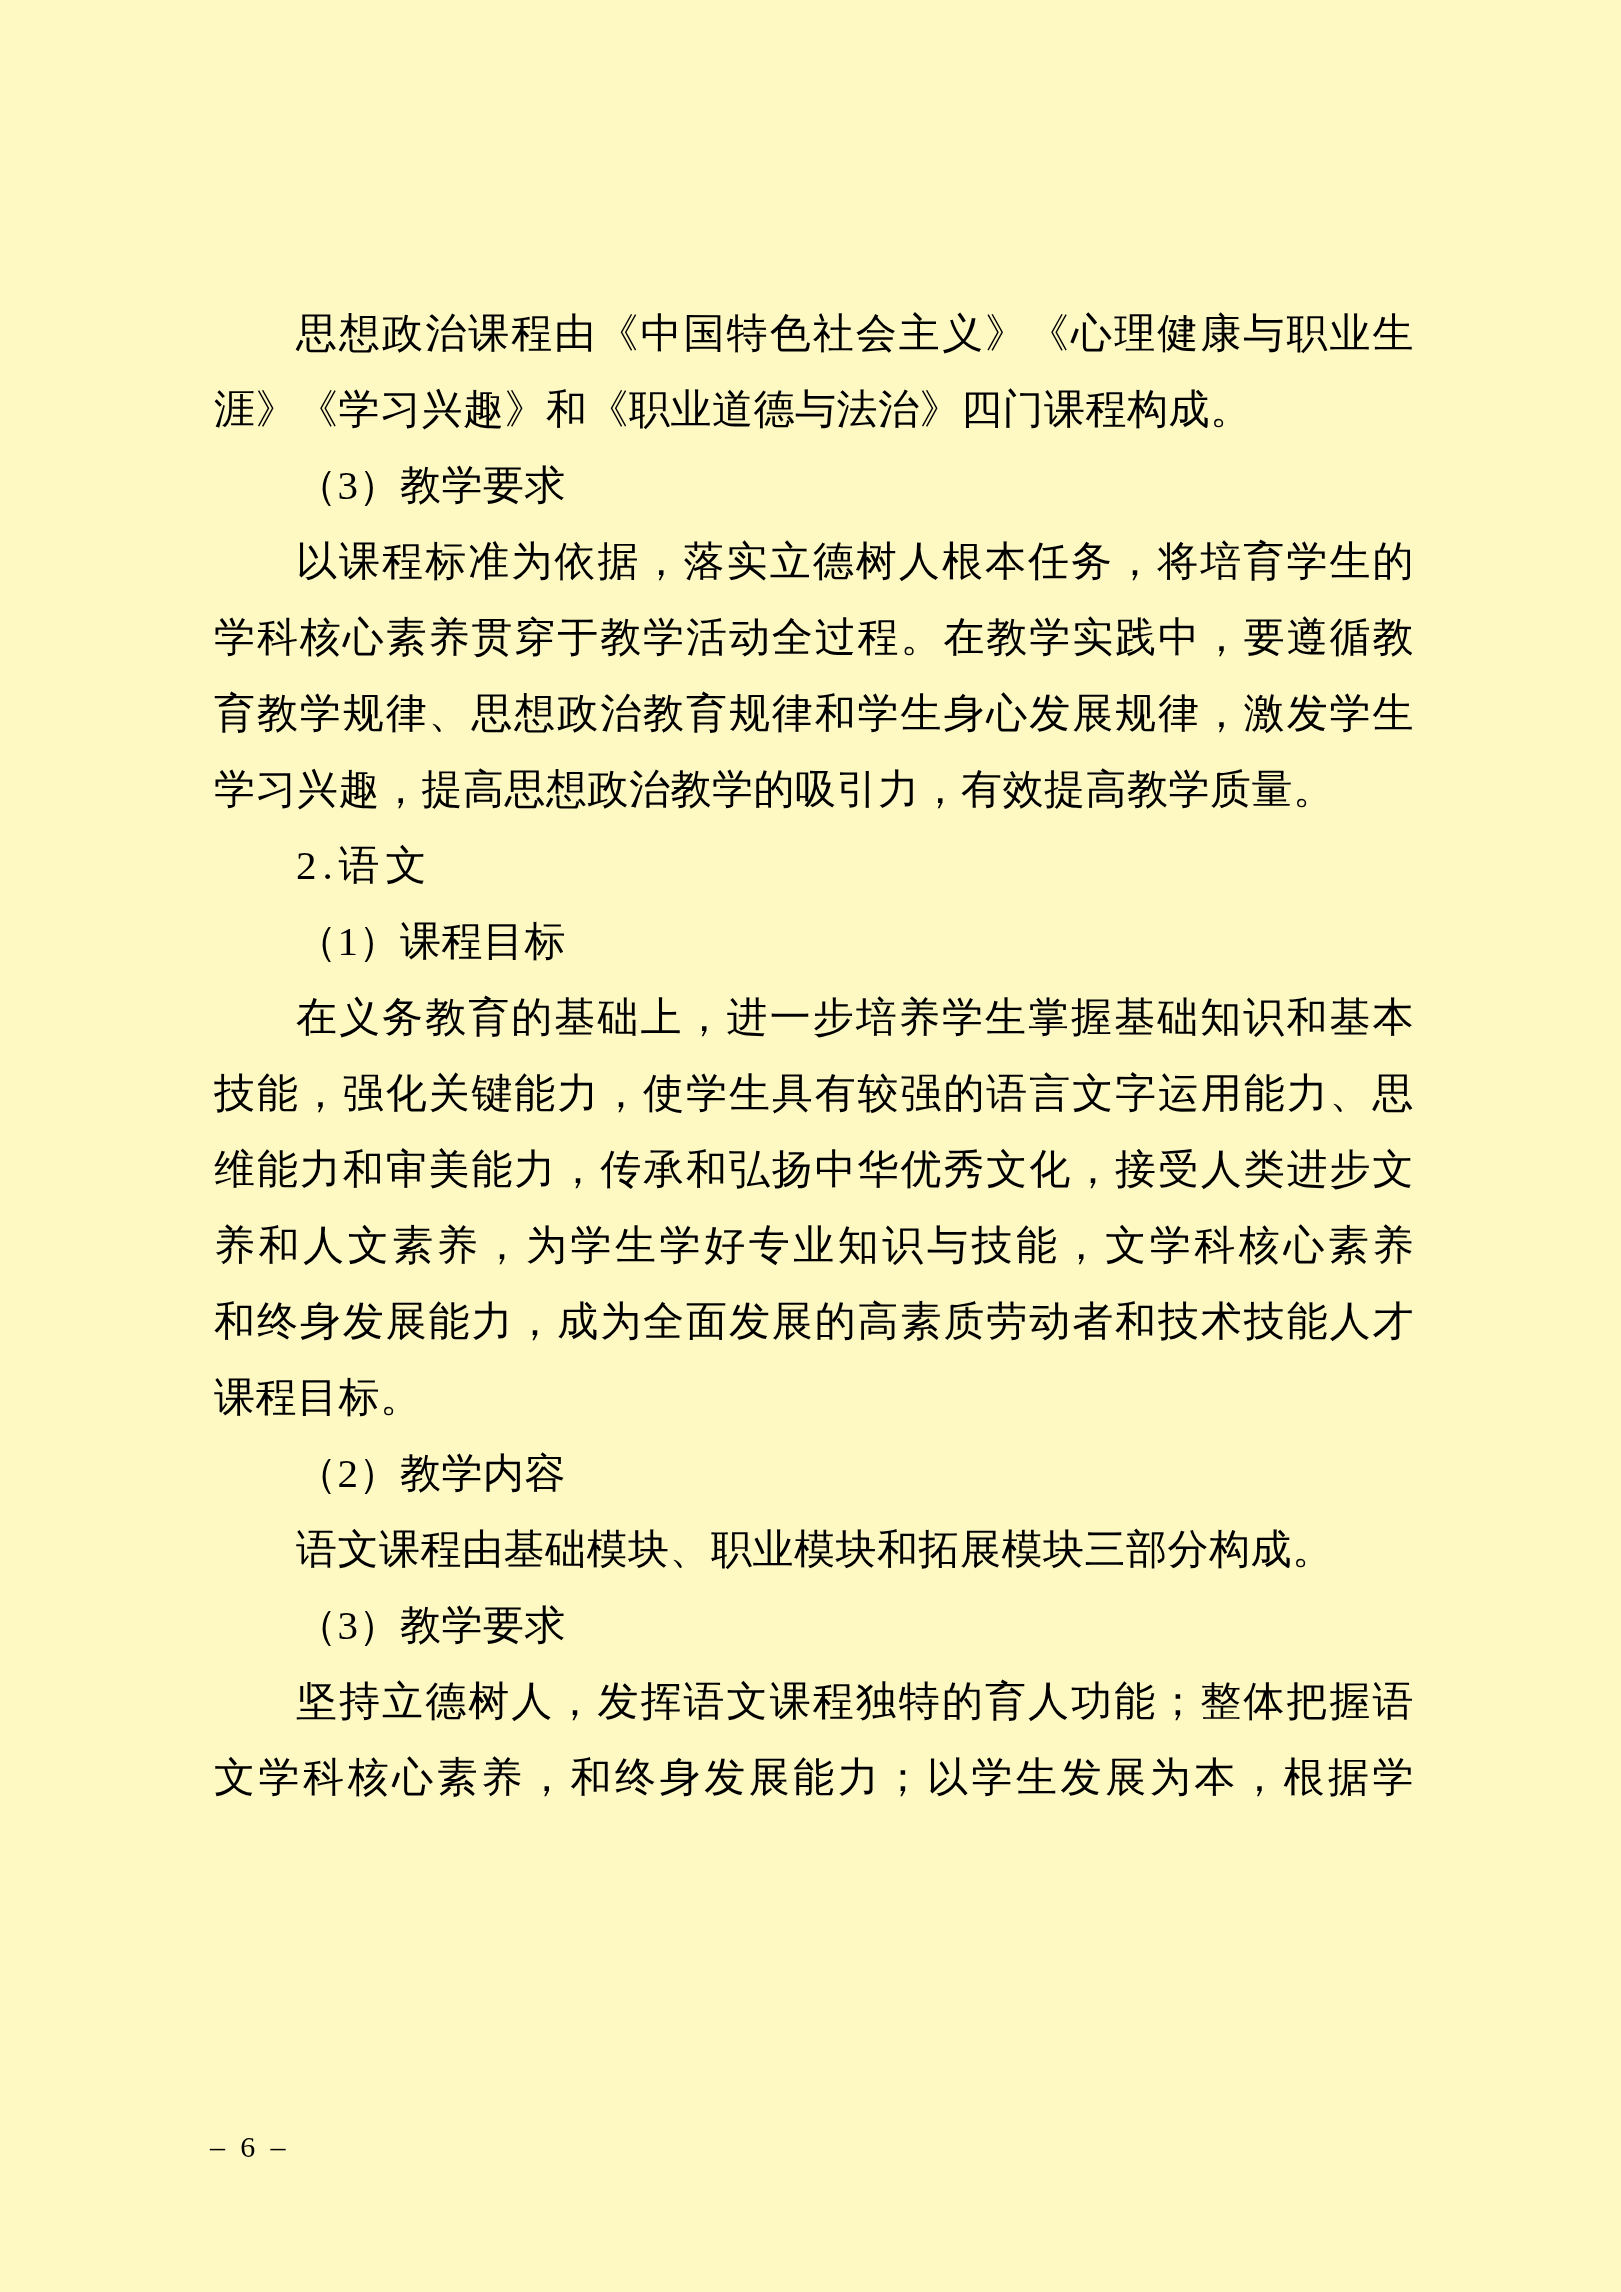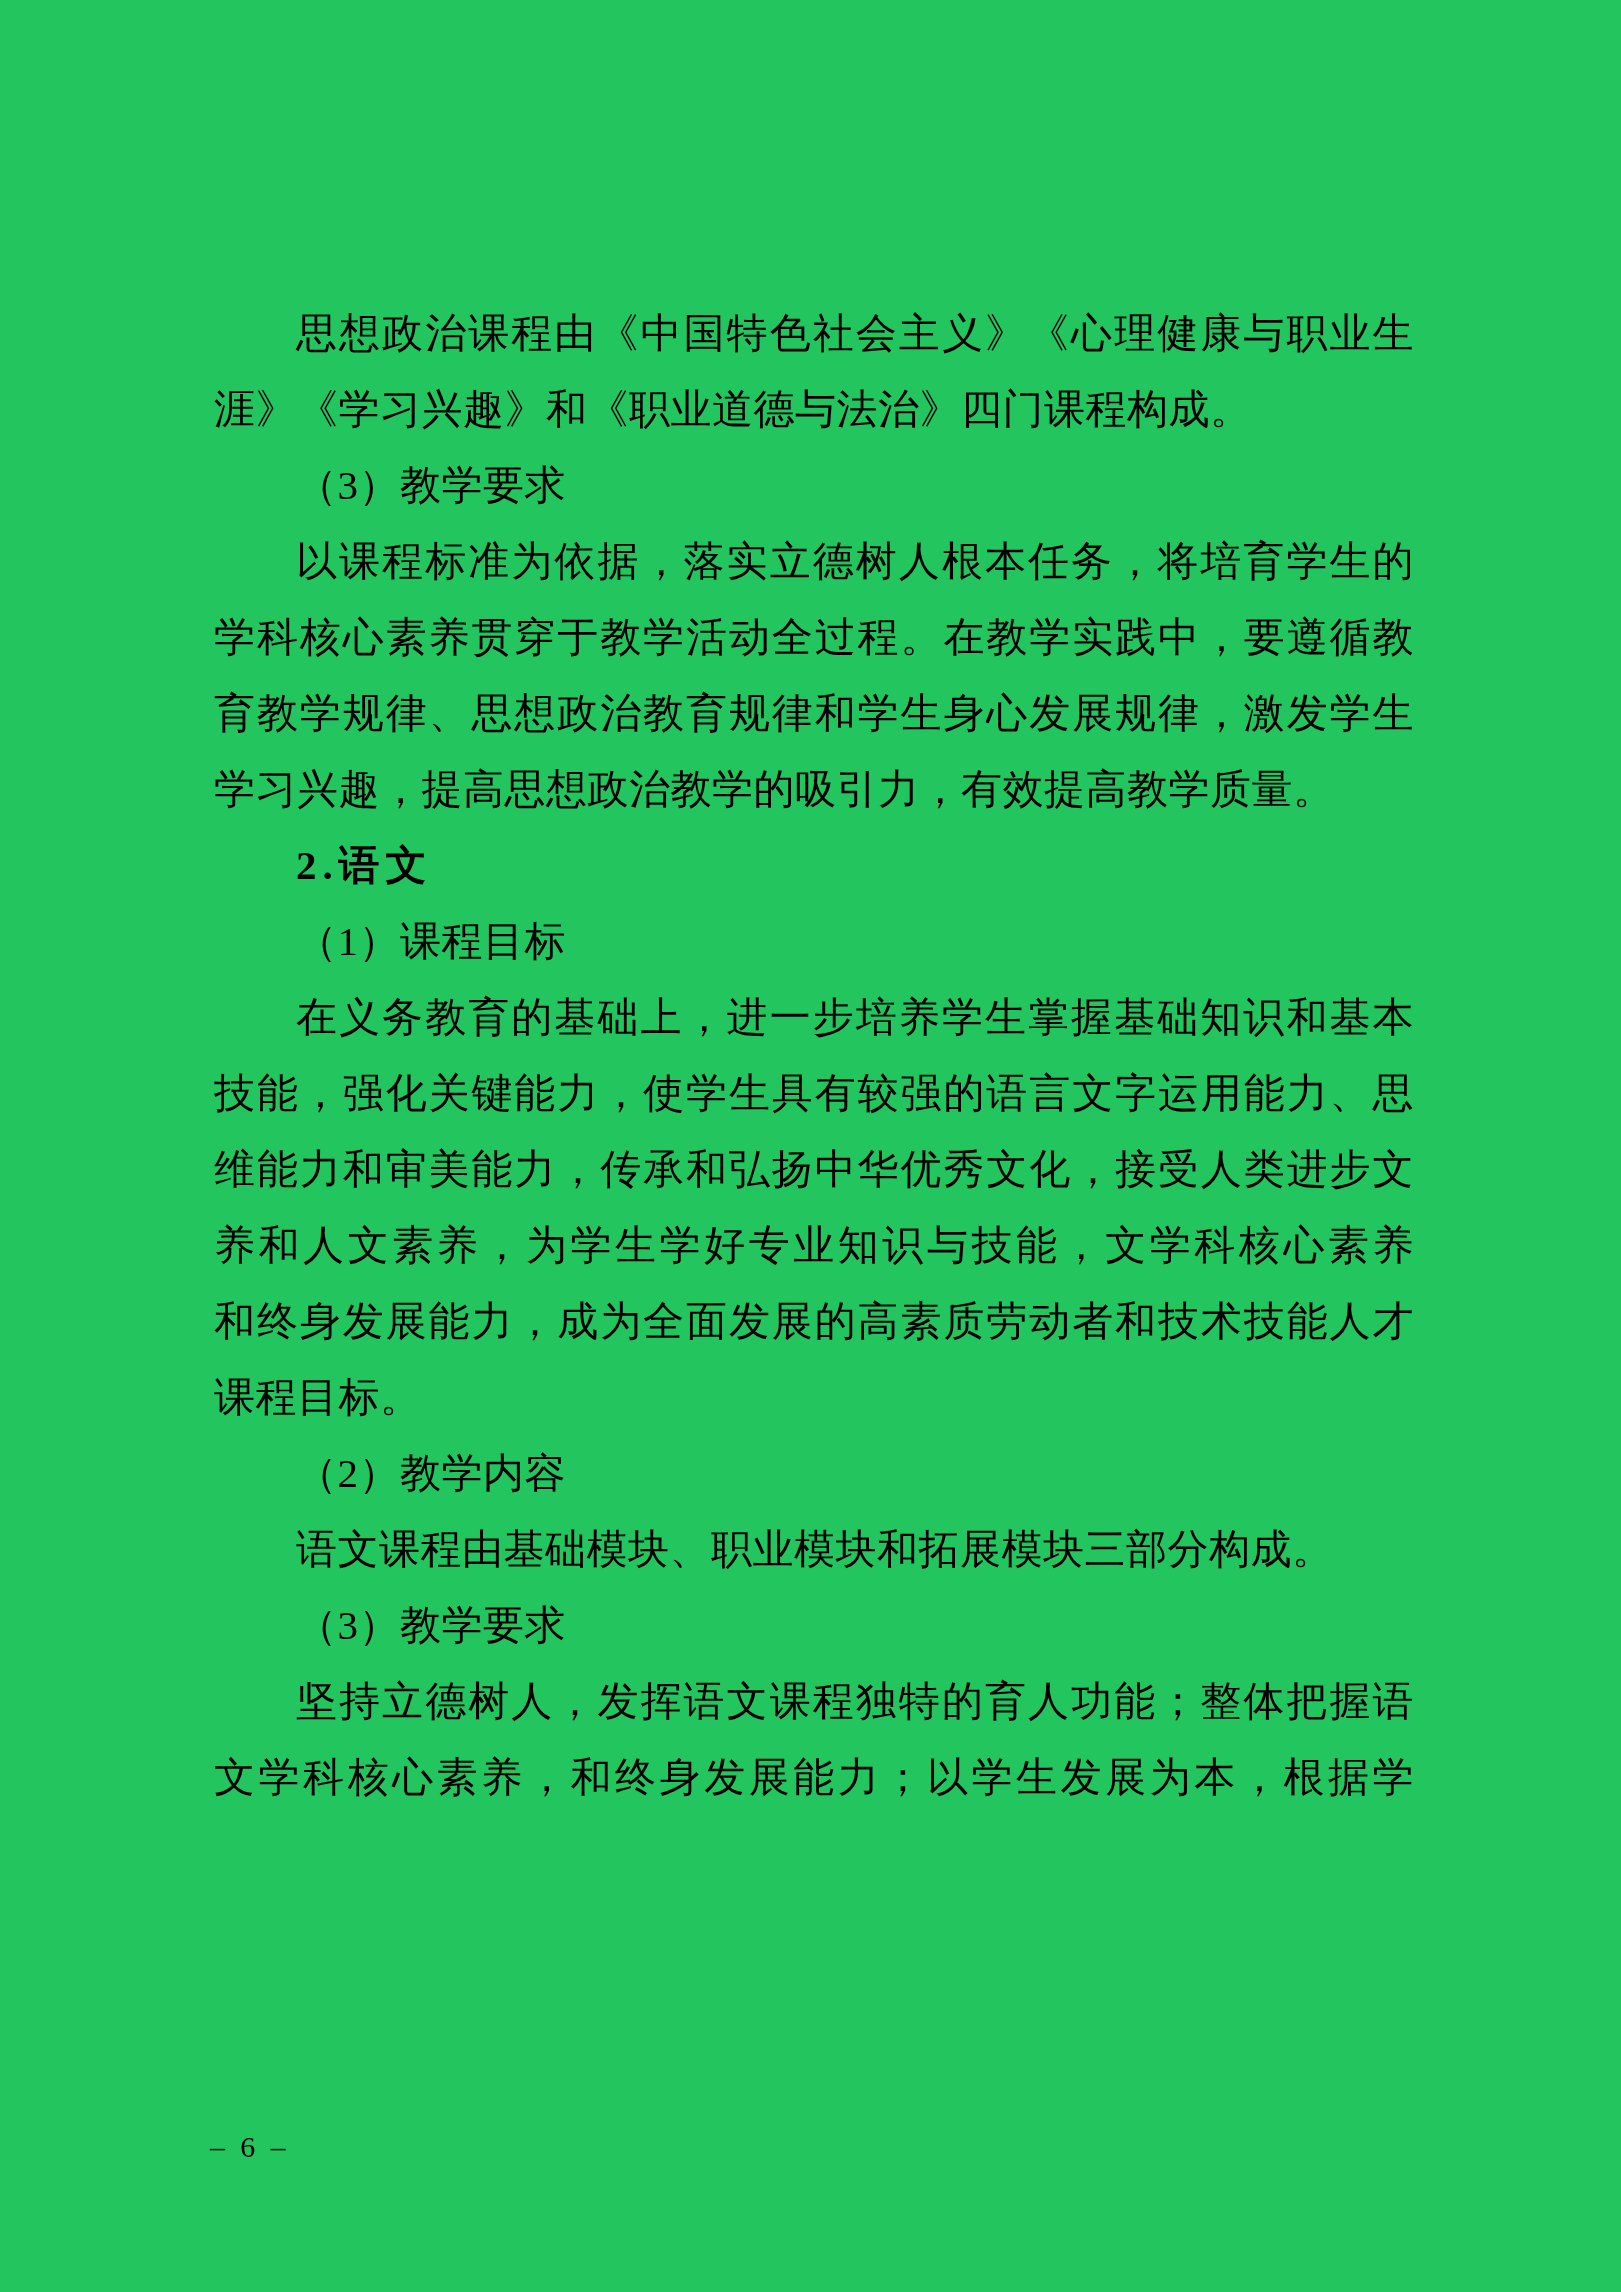--- a/index.html
+++ b/index.html
@@ -14,21 +14,21 @@
     font-family: "Liberation Serif", serif;
     color: #000000;
     overflow: hidden;
   }
   .page {
     position: absolute;
     left: 0;
     top: 0;
     width: 1621px;
     height: 2293px;
-    background: #22c55e;
+    background: #fef9c3;
   }
   .doc {
     position: absolute;
     left: 214px;
     top: 295px;
     width: 1200px;
   }
   .line {
     height: 76px;
     line-height: 76px;
@@ -38,21 +38,21 @@
   }
   .indent {
     text-indent: 82px;
   }
   .jfull {
     text-align: justify;
     text-align-last: justify;
     text-justify: inter-character;
   }
   .bold {
-    font-weight: bold;
+    font-weight: normal;
     letter-spacing: 5.9px;
   }
   .footer {
     position: absolute;
     left: 210px;
     top: 2127px;
     height: 39px;
     line-height: 39px;
     font-size: 30px;
     letter-spacing: 3.9px;

